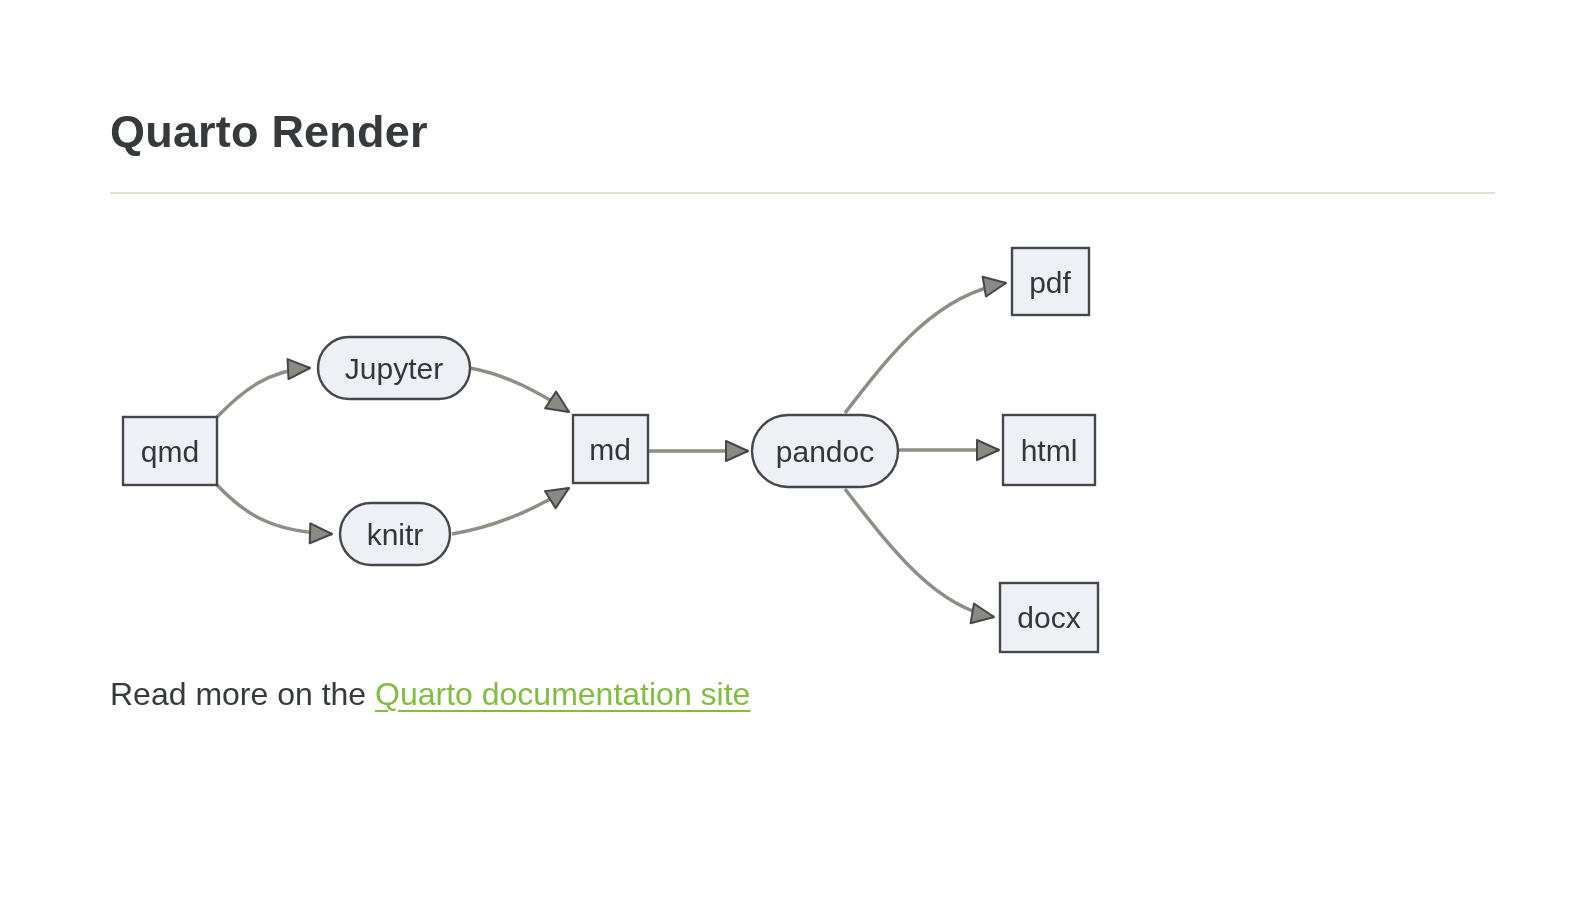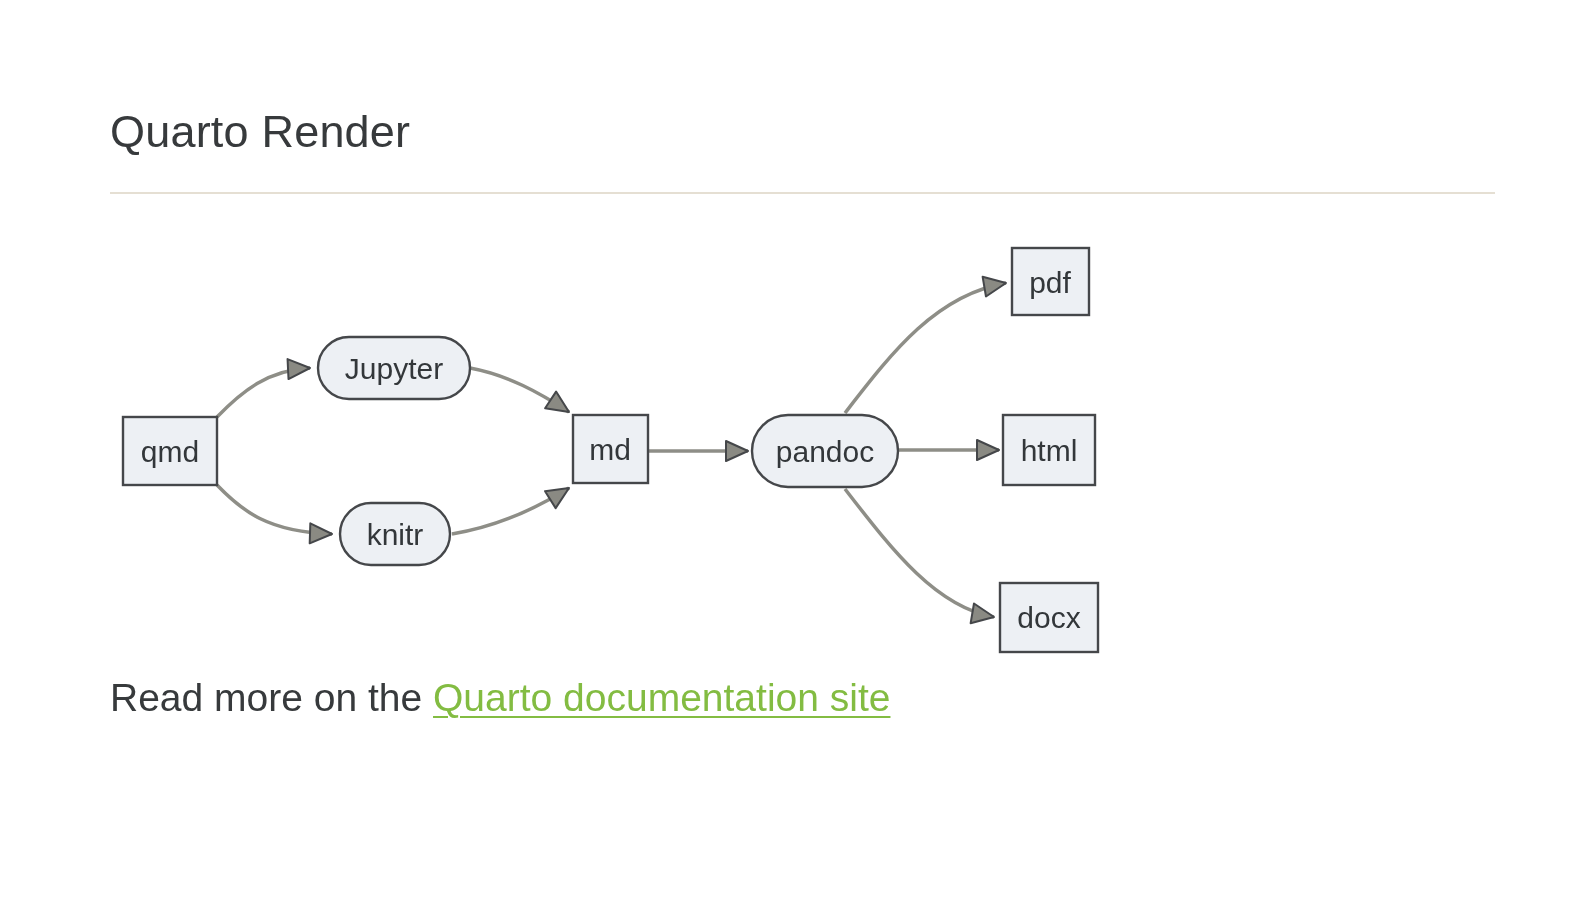--- a/index.html
+++ b/index.html
@@ -17,21 +17,21 @@
   html,body{width:1570px;height:912px;overflow:hidden;}
   body{
     background:var(--page-bg);
     font-family:"Liberation Sans","DejaVu Sans",sans-serif;
     position:relative;
   }
   .page-title{
     position:absolute;
     left:110px;top:106px;
     font-size:45px;
-    font-weight:400;
+    font-weight:700;
     color:var(--heading-text);
     letter-spacing:.2px;
   }
   .title-rule{
     position:absolute;
     left:110px;top:192px;
     width:1385px;height:2px;
     background:var(--rule);
     border:none;
   }
@@ -57,21 +57,21 @@
   }
   .arrowhead{
     fill:var(--arrow-fill);
     stroke:var(--node-border);
     stroke-width:2;
     stroke-linejoin:round;
   }
   .read-more{
     position:absolute;
     left:110px;top:676px;
-    font-size:39px;
+    font-size:32px;
     color:var(--body-text);
   }
   .doc-link{
     color:var(--link-green);
     text-decoration:underline;
     text-decoration-thickness:2px;
     text-underline-offset:5px;
     cursor:pointer;
   }
 </style>

